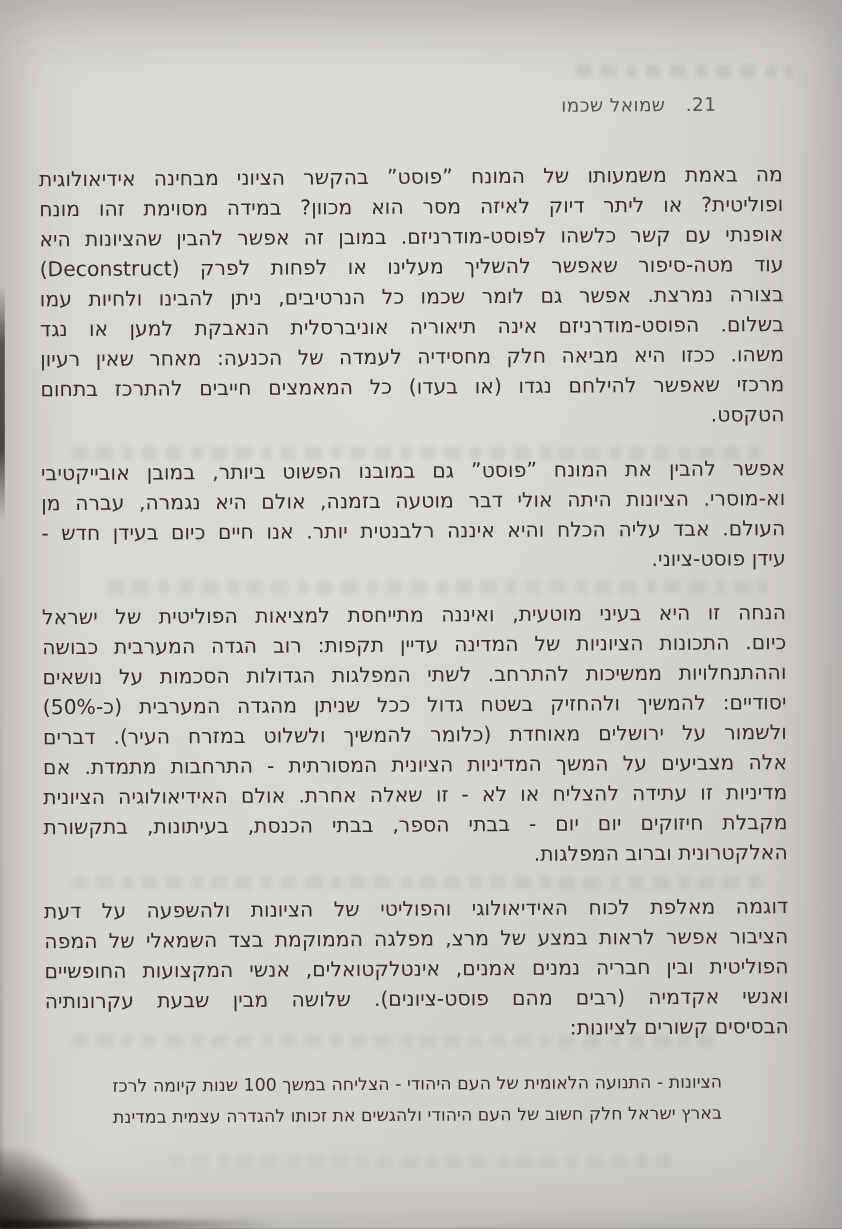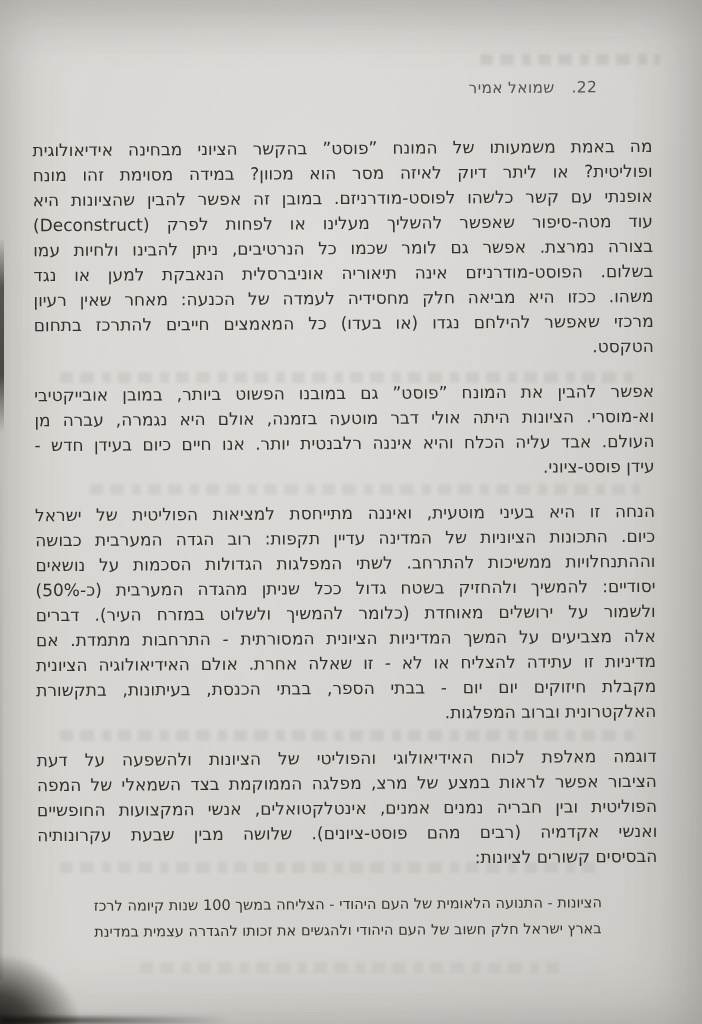--- a/index.html
+++ b/index.html
@@ -76,22 +76,22 @@
   }
 </style>
 </head>
 <body>
 
 <div class="photo">
   <div class="page">
 
     <div class="content">
       <div class="header">
-        <span>22.</span>
-        <span>שמואל אמיר</span>
+        <span>21.</span>
+        <span>שמואל שכמו</span>
       </div>
 
       <div class="text-body">
 
         <div class="para">
             <div class="line">מה באמת משמעותו של המונח ”פוסט” בהקשר הציוני מבחינה אידיאולוגית</div>
             <div class="line">ופוליטית? או ליתר דיוק לאיזה מסר הוא מכוון? במידה מסוימת זהו מונח</div>
             <div class="line">אופנתי עם קשר כלשהו לפוסט-מודרניזם. במובן זה אפשר להבין שהציונות היא</div>
             <div class="line">עוד מטה-סיפור שאפשר להשליך מעלינו או לפחות לפרק (Deconstruct)</div>
             <div class="line">בצורה נמרצת. אפשר גם לומר שכמו כל הנרטיבים, ניתן להבינו ולחיות עמו</div>

